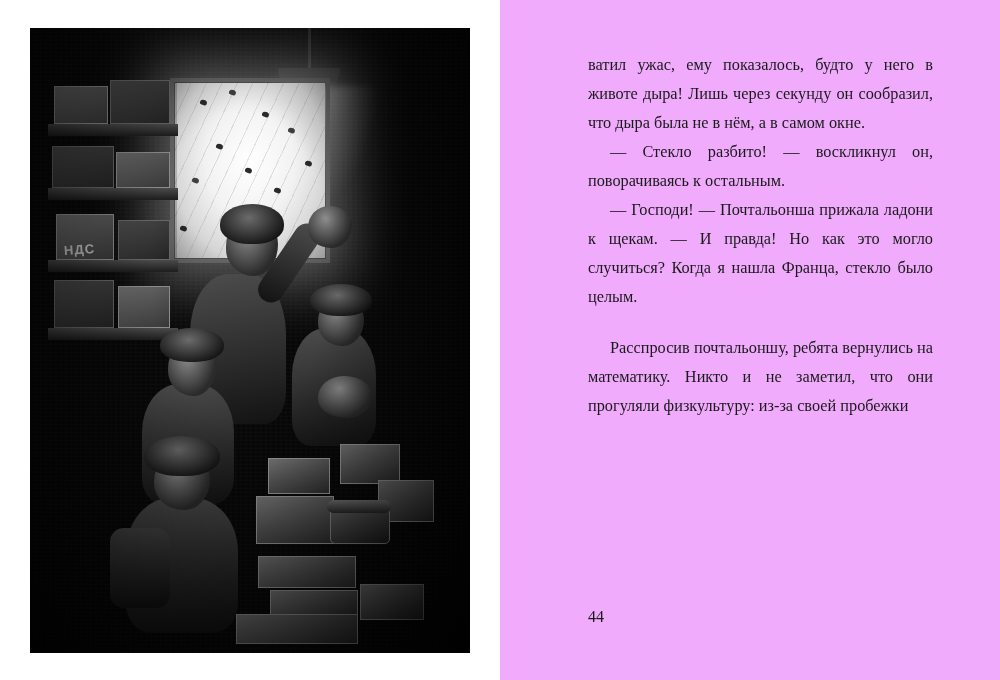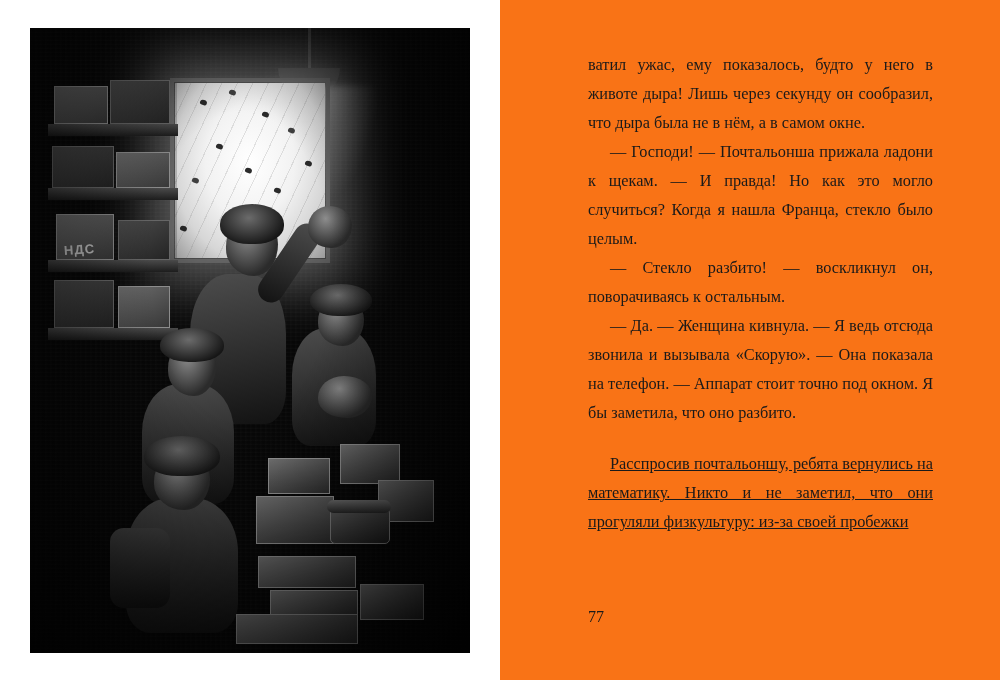--- a/index.html
+++ b/index.html
@@ -182,39 +182,39 @@
     letter-spacing: 1px;
     opacity: .85;
     transform: rotate(-4deg);
   }
 
   
   .page-right {
     position: relative;
     width: 500px;
     height: 680px;
-    background: #f97316;
+    background: #f0abfc;
   }
   .textblock {
     position: absolute;
     left: 88px;
     top: 50px;
     width: 345px;
   }
   .textblock p {
     margin: 0;
     font-family: "Liberation Serif", serif;
     font-size: 16.3px;
     line-height: 29px;
     color: #1a1a1a;
     text-align: justify;
     text-indent: 0;
   }
   .textblock p.indent { text-indent: 22px; }
-  .textblock p.gap { margin-top: 22px; text-decoration: underline; }
+  .textblock p.gap { margin-top: 22px; }
   .folio {
     position: absolute;
     left: 88px;
     top: 608px;
     font-family: "Liberation Serif", serif;
     font-size: 16px;
     color: #1a1a1a;
   }
 </style>
 </head>
@@ -292,21 +292,20 @@
       <div class="clutter" style="left:206px; top:586px; width:120px; height:28px;"></div>
       <div class="phone"></div>
 
       <div class="vignette"></div>
     </div>
   </div>
 
   <div class="page-right">
     <div class="textblock">
       <p>ватил ужас, ему показалось, будто у него в животе дыра! Лишь через секунду он сообразил, что дыра была не в нём, а в самом окне.</p>
+      <p class="indent">— Стекло разбито! — воскликнул он, поворачиваясь к остальным.</p>
       <p class="indent">— Господи! — Почтальонша прижала ладони к щекам. — И правда! Но как это могло случиться? Когда я нашла Франца, стекло было целым.</p>
-      <p class="indent">— Стекло разбито! — воскликнул он, поворачиваясь к остальным.</p>
-      <p class="indent">— Да. — Женщина кивнула. — Я ведь отсюда звонила и вызывала «Скорую». — Она показала на телефон. — Аппарат стоит точно под окном. Я бы заметила, что оно разбито.</p>
       <p class="indent gap">Расспросив почтальоншу, ребята вернулись на математику. Никто и не заметил, что они прогуляли физкультуру: из-за своей пробежки</p>
     </div>
-    <div class="folio">77</div>
+    <div class="folio">44</div>
   </div>
 
 </div>
 
 </body></html>

